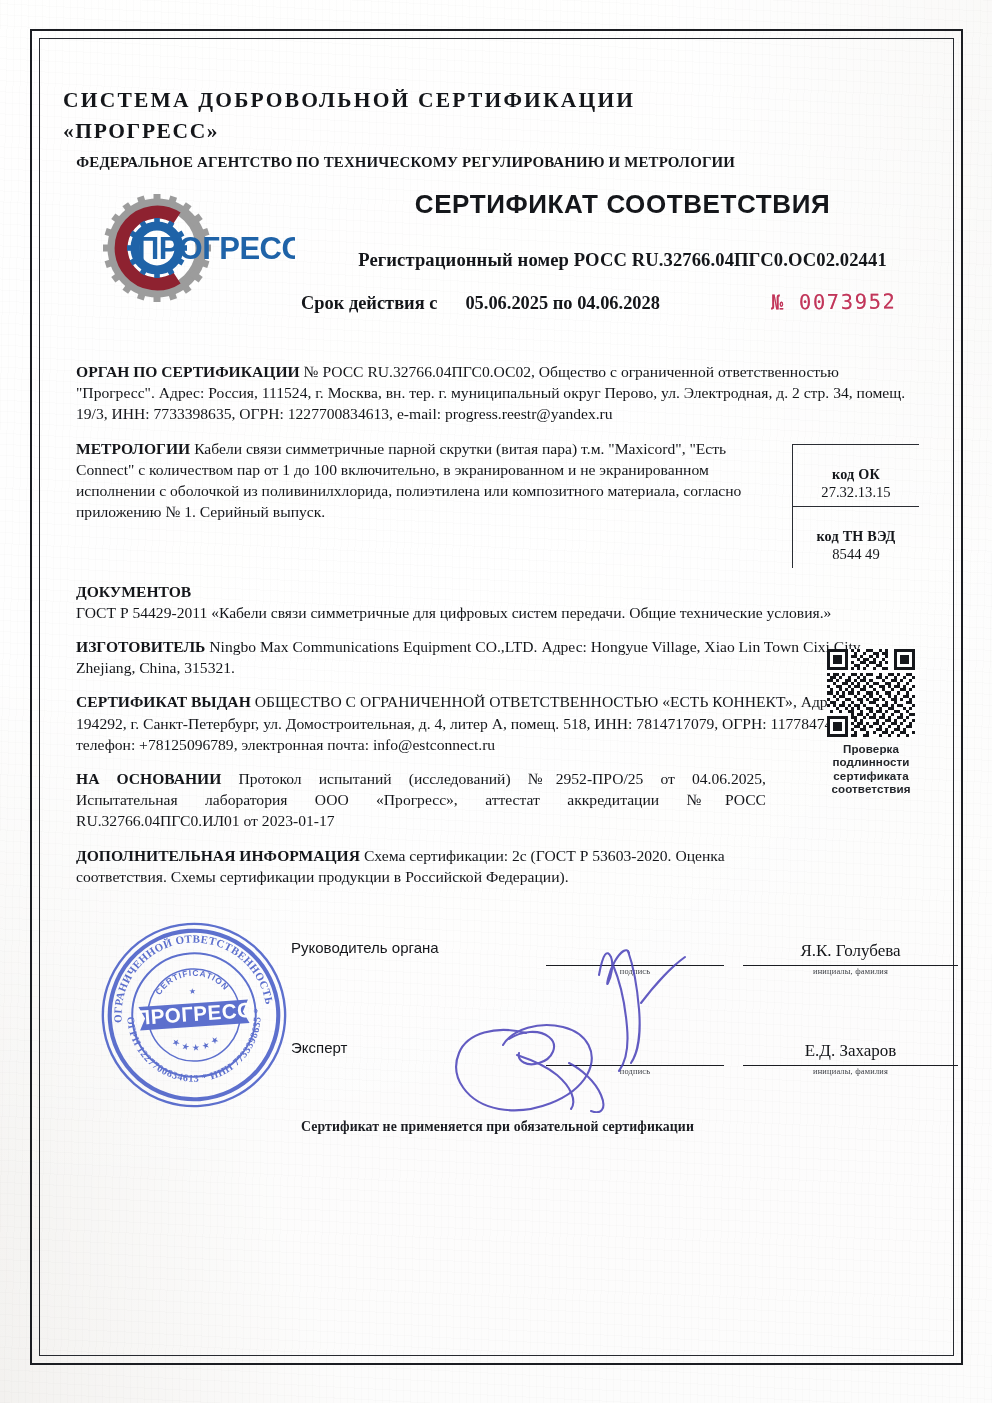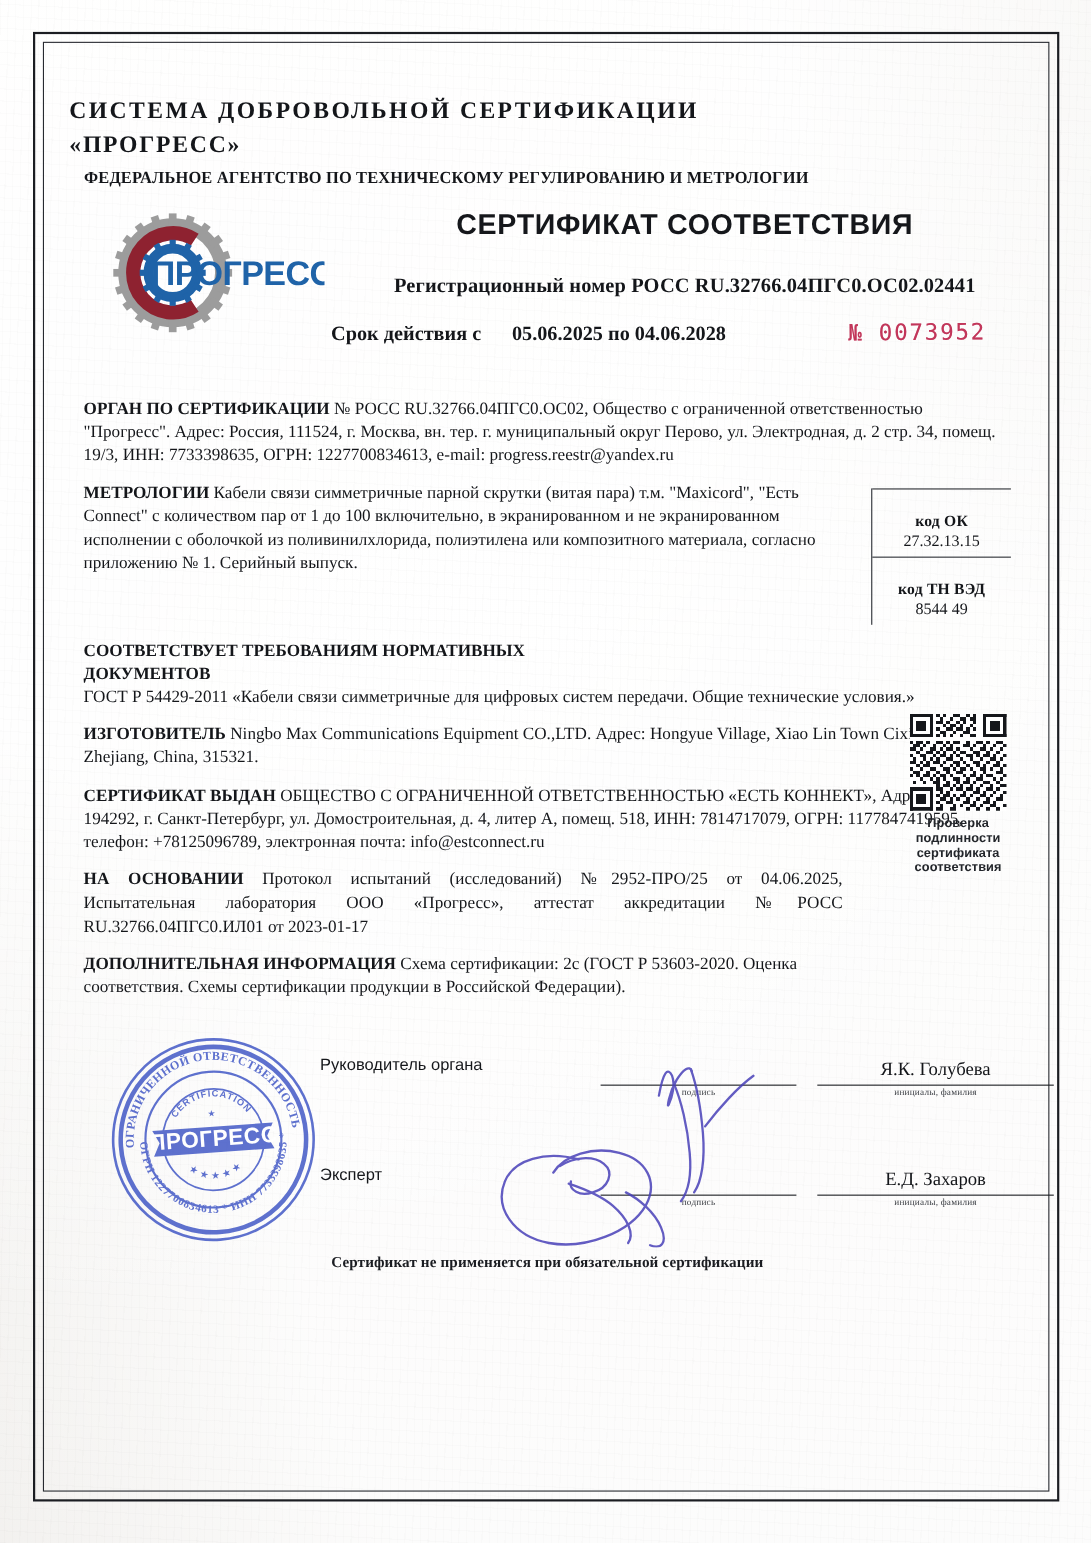--- a/index.html
+++ b/index.html
@@ -231,21 +231,20 @@
           <div class="cv">27.32.13.15</div>
         </div>
         <div class="codebox">
           <div class="ct">код ТН ВЭД</div>
           <div class="cv">8544 49</div>
         </div>
       </div>
     </div>
 
     <div class="blk">
-      <p><b>СООТВЕТСТВУЕТ ТРЕБОВАНИЯМ НОРМАТИВНЫХ</b></p>
       <p><b>ДОКУМЕНТОВ</b></p>
       <p><span>ГОСТ Р 54429-2011 «Кабели связи симметричные для цифровых систем передачи. Общие технические условия.»</span></p>
     </div>
 
     <div class="blk">
       <p><b>ИЗГОТОВИТЕЛЬ</b><span> Ningbo Max Communications Equipment CO.,LTD. Адрес: Hongyue Village, Xiao Lin Town Cixi City, Zhejiang, China, 315321.</span></p>
     </div>
 
     <div class="blk">
       <p><b>СЕРТИФИКАТ ВЫДАН</b><span> ОБЩЕСТВО С ОГРАНИЧЕННОЙ ОТВЕТСТВЕННОСТЬЮ «ЕСТЬ КОННЕКТ», Адрес: Россия, 194292, г. Санкт-Петербург, ул. Домостроительная, д. 4, литер А, помещ. 518, ИНН: 7814717079, ОГРН: 1177847419595, телефон: +78125096789, электронная почта: info@estconnect.ru</span></p>

